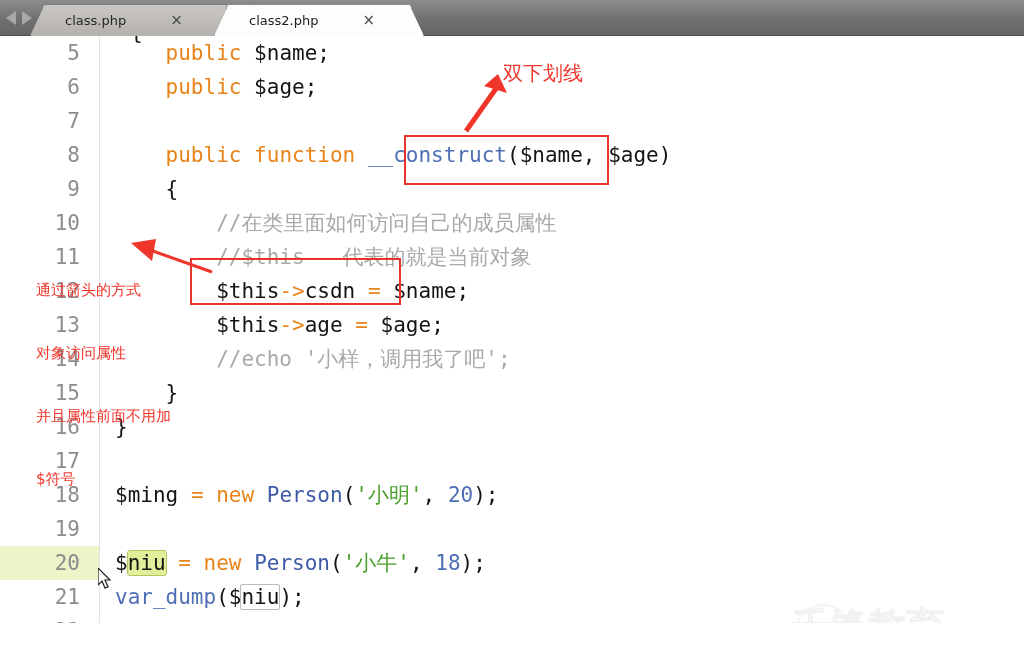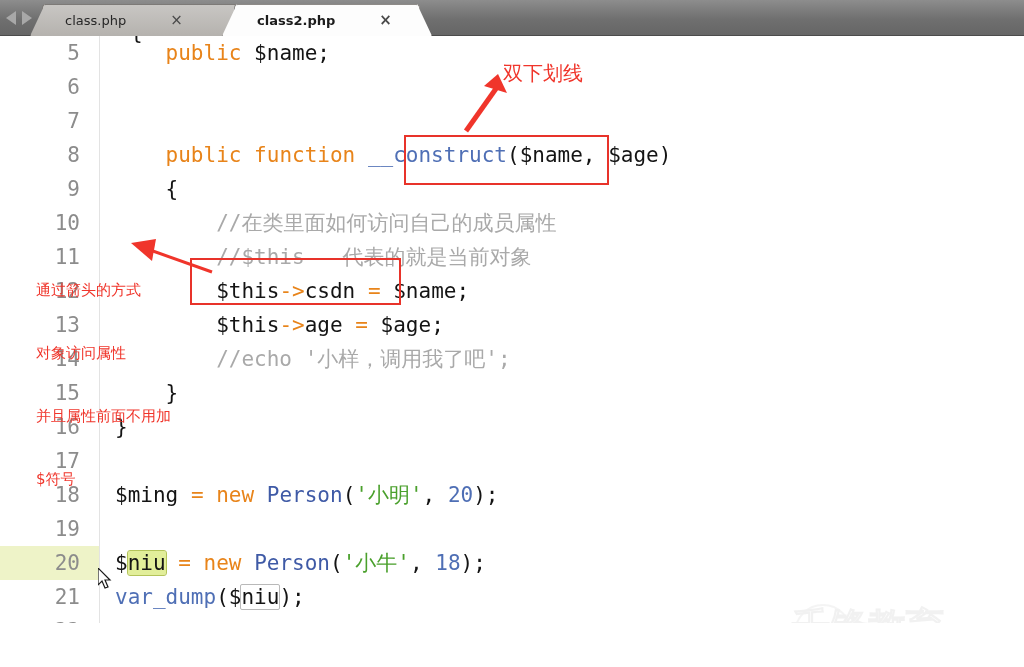--- a/index.html
+++ b/index.html
@@ -76,28 +76,27 @@
   .tab.inactive::before {
     content: "";
     position: absolute;
     left: -13px; top: -1px; bottom: 0;
     width: 14px;
     background: linear-gradient(#c8c6c3, #b5b2ae);
     clip-path: polygon(100% 0, 100% 100%, 0 100%);
     border-left: 1px solid #7d7a77;
   }
   .tab.active {
-    left: 234px;
+    left: 226px;
     width: 186px;
     background: #fdfdfd;
     color: #1c1c1c;
     border: 1px solid #8e8b88;
     border-bottom: 1px solid #fdfdfd;
     z-index: 5;
-    font-weight: bold;
   }
   .tab.active::before {
     content: "";
     position: absolute;
     left: -13px; top: -1px; bottom: -1px;
     width: 14px;
     background: #fdfdfd;
     clip-path: polygon(100% 0, 100% 100%, 0 100%);
     border-left: 1px solid #8e8b88;
   }
@@ -292,21 +291,21 @@
       <span class="label">class2.php</span>
       <span class="closeb">×</span>
     </div>
   </div>
 
   <div class="editor">
     <div class="gutter-rule"></div>
     <div class="clipbrace">{</div>
     <div class="codearea" id="codearea">
         <div class="row"><div class="ln">5</div><div class="code"><span class="punc">    </span><span class="kw">public</span><span class="punc"> </span><span class="var">$name;</span></div></div>
-        <div class="row"><div class="ln">6</div></div>
+        <div class="row"><div class="ln">6</div><div class="code"><span class="punc">    </span><span class="kw">public</span><span class="punc"> </span><span class="var">$age;</span></div></div>
         <div class="row"><div class="ln">7</div><div class="code"></div></div>
         <div class="row"><div class="ln">8</div><div class="code"><span class="punc">    </span><span class="kw">public</span><span class="punc"> </span><span class="kw">function</span><span class="punc"> </span><span class="fn">__construct</span><span class="punc">(</span><span class="var">$name</span><span class="punc">, </span><span class="var">$age</span><span class="punc">)</span></div></div>
         <div class="row"><div class="ln">9</div><div class="code"><span class="punc">    {</span></div></div>
         <div class="row"><div class="ln">10</div><div class="code"><span class="cmt">        //在类里面如何访问自己的成员属性</span></div></div>
         <div class="row"><div class="ln">11</div><div class="code"><span class="cmt">        //$this   代表的就是当前对象</span></div></div>
         <div class="row"><div class="ln">12</div><div class="code"><span class="punc">        </span><span class="var">$this</span><span class="op">-&gt;</span><span class="var">csdn</span><span class="punc"> </span><span class="op">=</span><span class="punc"> </span><span class="var">$name;</span></div></div>
         <div class="row"><div class="ln">13</div><div class="code"><span class="punc">        </span><span class="var">$this</span><span class="op">-&gt;</span><span class="var">age</span><span class="punc"> </span><span class="op">=</span><span class="punc"> </span><span class="var">$age;</span></div></div>
         <div class="row"><div class="ln">14</div><div class="code"><span class="cmt">        //echo '小样，调用我了吧';</span></div></div>
         <div class="row"><div class="ln">15</div><div class="code"><span class="punc">    }</span></div></div>
         <div class="row"><div class="ln">16</div><div class="code"><span class="punc">}</span></div></div>

